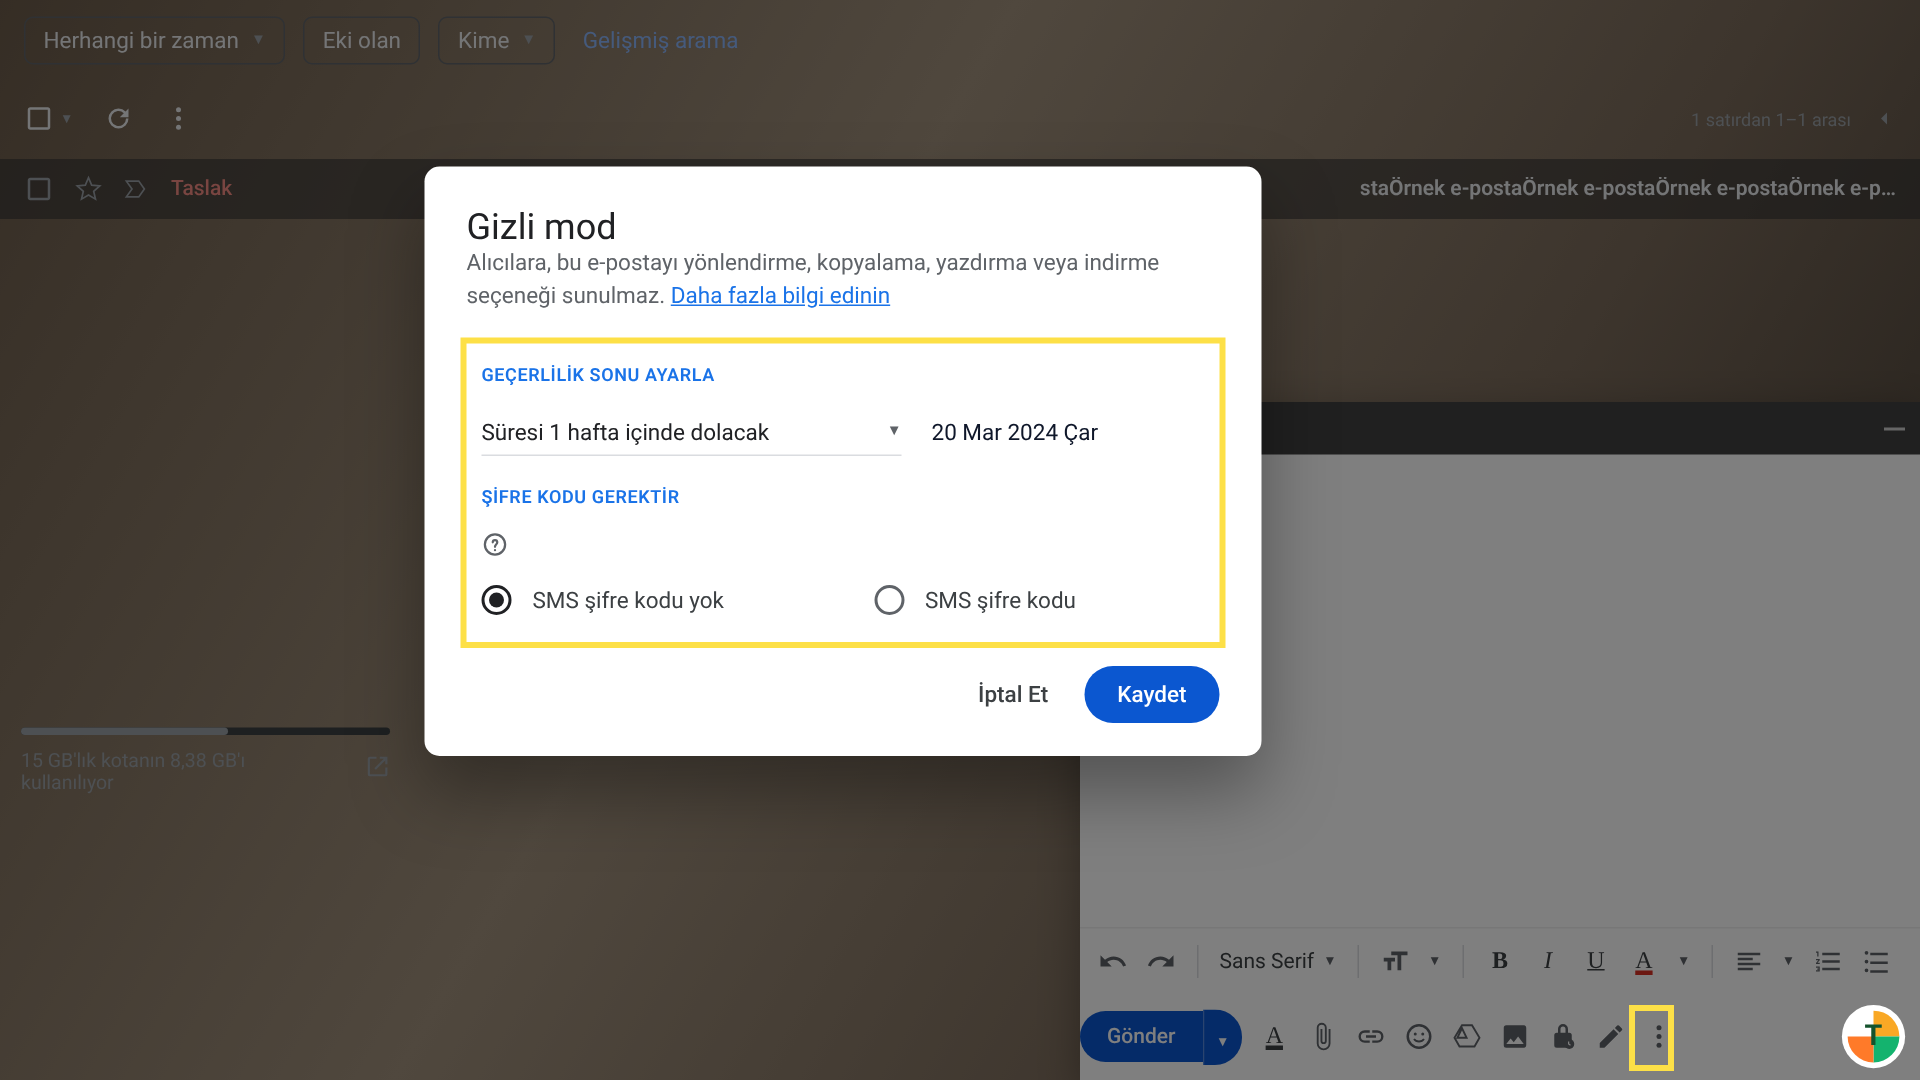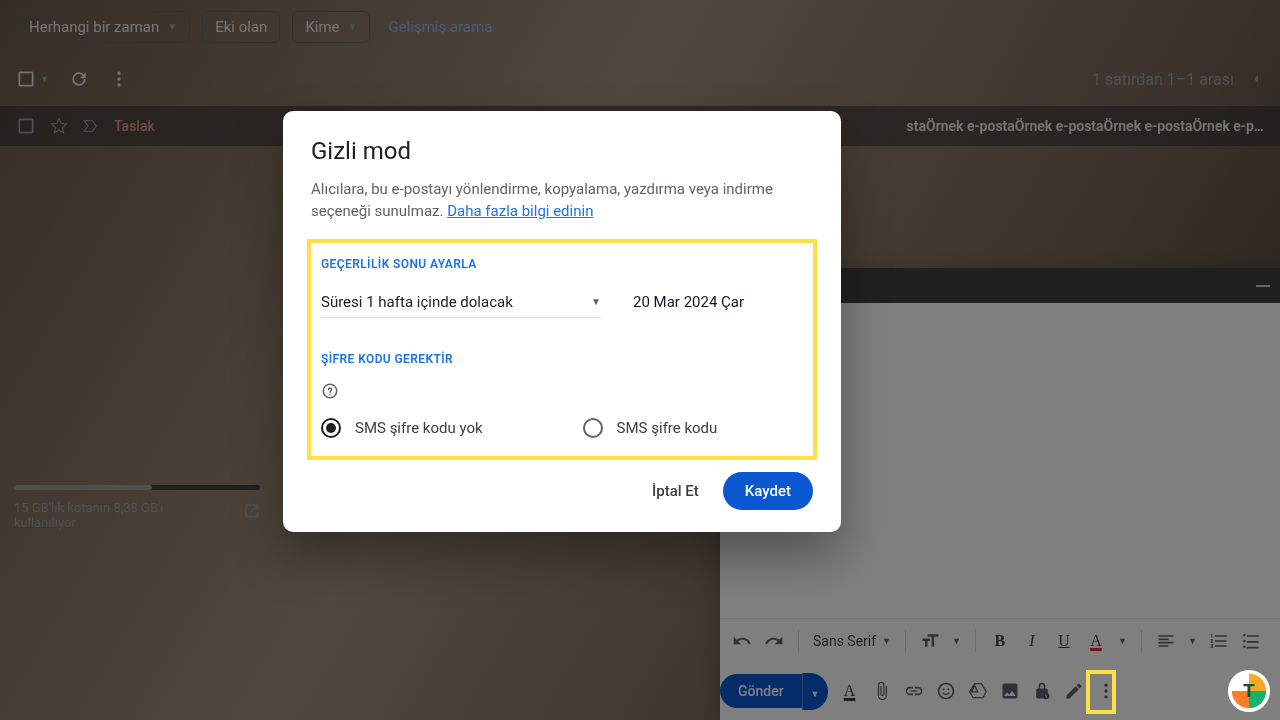--- a/index.html
+++ b/index.html
@@ -10,21 +10,21 @@
   .filter-bar { position: absolute; top: 0; left: 0; right: 0; height: 53px; display: flex; align-items: center; padding: 0 16px; gap: 12px; color: #e8eaed; }
   .chip { display: inline-flex; align-items: center; gap: 8px; border: 1px solid #5f6368; border-radius: 6px; padding: 6px 12px; font-size: 15px; color: #e8eaed; cursor: pointer; }
   .chip .caret { font-size: 10px; color: #9aa0a6; }
   .adv { color: #8ab4f8; font-size: 15px; margin-left: 6px; cursor: pointer; }
   
   
   .toolbar { position: absolute; top: 53px; left: 0; right: 0; height: 52px; display: flex; align-items: center; padding: 0 16px; color: #e8eaed; }
   .tb-left { display: flex; align-items: center; gap: 20px; }
   .tb-ico { width: 20px; height: 20px; cursor: pointer; fill: #e8eaed; }
   .checkbox-wrap { display: flex; align-items: center; gap: 4px; }
-  .tb-right { margin-left: auto; display: flex; align-items: center; gap: 14px; font-size: 16px; color: #9aa0a6; }
+  .tb-right { margin-left: auto; display: flex; align-items: flex-end; gap: 14px; font-size: 12px; color: #9aa0a6; }
   
   
   .mail-row { position: absolute; top: 106px; left: 0; right: 0; height: 40px; display: flex; align-items: center; padding: 0 16px; background: rgba(50,50,50,0.6); gap: 14px; color: #e8eaed; font-size: 14px; }
   .mail-row .draft { color: #f28b82; font-weight: 500; }
   .mail-row .subj { margin-left: auto; max-width: 420px; white-space: nowrap; overflow: hidden; text-overflow: ellipsis; color: #e8eaed; font-weight: 600; }
   .star-ico, .imp-ico { width: 18px; height: 18px; fill: #9aa0a6; }
   
   
   .storage { position: absolute; left: 14px; bottom: 190px; width: 246px; color: #9aa0a6; font-size: 13px; }
   .storage-bar { width: 246px; height: 5px; background: #3c4043; border-radius: 3px; margin-bottom: 10px; }
@@ -45,26 +45,26 @@
   .font-sel { display: flex; align-items: center; gap: 6px; color: #3c4043; font-size: 14px; cursor: pointer; }
   .compose-actions { height: 58px; display: flex; align-items: center; padding: 0 0; gap: 12px; }
   .send-btn { display: flex; align-items: center; }
   .send-main { background: #0b57d0; color: #fff; padding: 9px 18px; border-radius: 18px 0 0 18px; font-size: 14px; font-weight: 500; cursor: pointer; }
   .send-more { background: #0b57d0; color: #fff; padding: 9px 8px; border-radius: 0 18px 18px 0; border-left: 1px solid rgba(255,255,255,0.3); cursor: pointer; }
   .act-ico { width: 20px; height: 20px; fill: #5f6368; cursor: pointer; }
   .hl-box2 { position: absolute; right: 164px; bottom: 6px; width: 30px; height: 44px; border: 4px solid #fde047; z-index: 20; pointer-events: none; }
   
   
   .modal { position: absolute; left: 283px; top: 111px; width: 558px; background: #fff; border-radius: 10px; box-shadow: 0 24px 48px rgba(0,0,0,0.35); z-index: 30; padding: 26px 28px 22px; }
-  .modal h1 { font-size: 24px; font-weight: 400; color: #202124; margin-bottom: 14px; }
+  .modal h1 { font-size: 24px; font-weight: 400; color: #202124; }
   .modal-desc { font-size: 15px; color: #5f6368; line-height: 1.45; margin-bottom: 20px; }
   .modal-desc a { color: #1a73e8; text-decoration: underline; }
   .hl-box { border: 4px solid #fde047; padding: 14px 10px 18px; margin: -4px -4px 12px; }
   .sec-title { font-size: 12px; font-weight: 600; letter-spacing: 0.4px; color: #1a73e8; margin-bottom: 16px; }
-  .exp-row { display: flex; align-items: center; gap: 32px; margin-bottom: 34px; }
+  .exp-row { display: flex; align-items: center; gap: 20px; margin-bottom: 20px; }
   .exp-sel { display: flex; align-items: center; justify-content: space-between; width: 280px; border-bottom: 1px solid #dadce0; padding: 6px 0; font-size: 15px; color: #202124; cursor: pointer; }
   .exp-date { font-size: 15px; color: #0f172a; }
   .pass-desc { font-size: 14px; color: #5f6368; display: flex; align-items: center; gap: 8px; margin-bottom: 18px; }
   .help-ico { width: 18px; height: 18px; fill: #5f6368; cursor: pointer; }
   .radio-row { display: flex; gap: 100px; }
   .radio-opt { display: flex; align-items: center; gap: 14px; font-size: 15px; color: #3c4043; cursor: pointer; }
   .radio { width: 20px; height: 20px; border: 2px solid #5f6368; border-radius: 50%; display: flex; align-items: center; justify-content: center; }
   .radio.checked { border-color: #202124; }
   .radio.checked::after { content: ''; width: 10px; height: 10px; background: #202124; border-radius: 50%; }
   .modal-actions { display: flex; justify-content: flex-end; gap: 20px; margin-top: 12px; align-items: center; }

